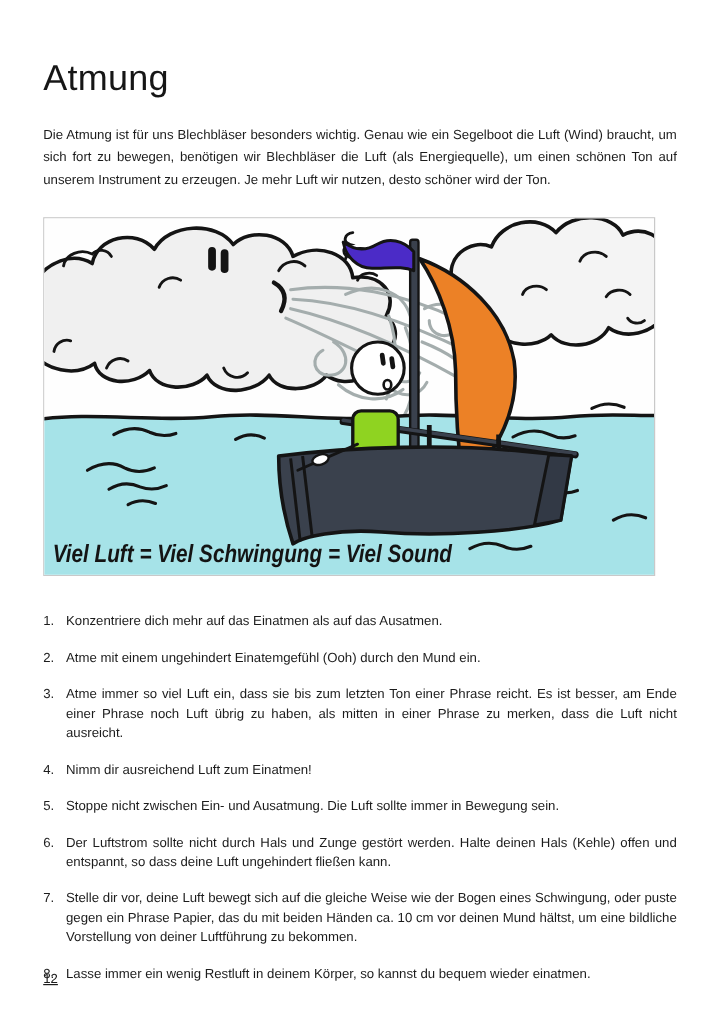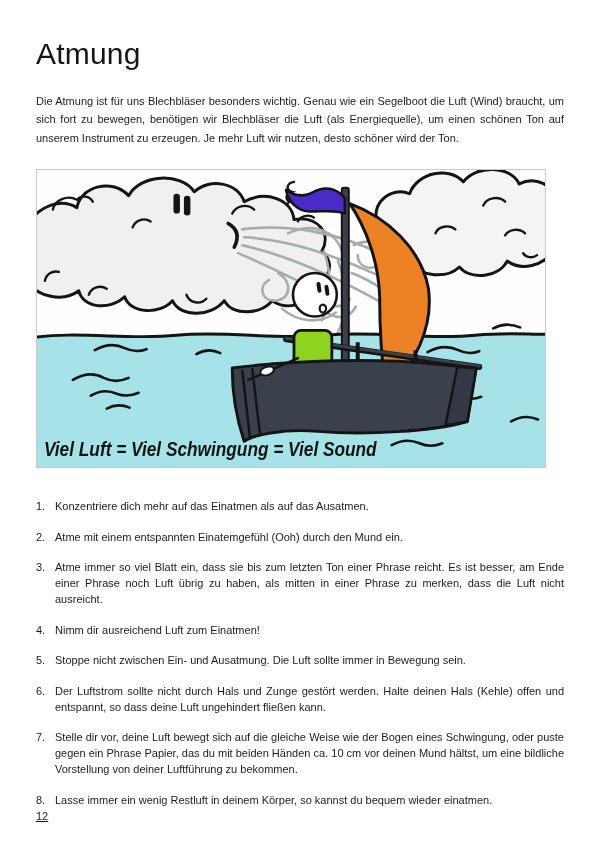--- a/index.html
+++ b/index.html
@@ -4,21 +4,21 @@
 <style>
   html,body{margin:0;padding:0;background:#ffffff;}
   .page{
     position:relative;
     width:600px;height:849px;
     background:#ffffff;
     font-family:"Liberation Sans",sans-serif;
     color:#1c1c1c;
     overflow:hidden;
     box-sizing:border-box;
-    padding:0 36px;
+    padding:12px 36px;
   }
   h1.title{
     margin:0;padding-top:37px;
     font-size:30px;line-height:34px;
     font-weight:400;
     letter-spacing:.2px;
     color:#161616;
   }
   p.intro{
     margin:21px 0 0 0;
@@ -178,25 +178,25 @@
     </svg>
   </figure>
 
   <ol class="tips">
     <li>
         <span class="num">1.</span>
         <span class="txt">Konzentriere dich mehr auf das <b>Einatmen</b> als auf das Ausatmen.</span>
       </li>
     <li>
         <span class="num">2.</span>
-        <span class="txt">Atme mit einem <b>entspannten</b> Einatemgefühl (Ooh) durch den Mund ein.</span>
+        <span class="txt">Atme mit einem <b>ungehindert</b> Einatemgefühl (Ooh) durch den Mund ein.</span>
       </li>
     <li>
         <span class="num">3.</span>
-        <span class="txt">Atme immer so <b>viel Blatt</b> ein, dass sie bis zum letzten Ton einer Phrase reicht. Es ist besser, am Ende einer Phrase noch Luft übrig zu haben, als mitten in einer Phrase zu merken, dass die Luft nicht ausreicht.</span>
+        <span class="txt">Atme immer so <b>viel Luft</b> ein, dass sie bis zum letzten Ton einer Phrase reicht. Es ist besser, am Ende einer Phrase noch Luft übrig zu haben, als mitten in einer Phrase zu merken, dass die Luft nicht ausreicht.</span>
       </li>
     <li>
         <span class="num">4.</span>
         <span class="txt">Nimm dir ausreichend <b>Luft</b> zum Einatmen!</span>
       </li>
     <li>
         <span class="num">5.</span>
         <span class="txt">Stoppe nicht zwischen Ein- und Ausatmung. Die Luft sollte immer in <b>Bewegung</b> sein.</span>
       </li>
     <li>

